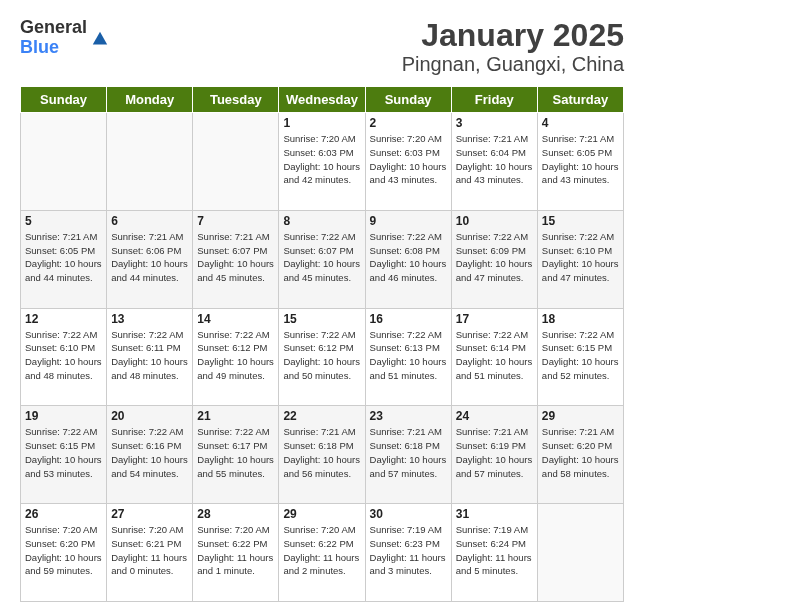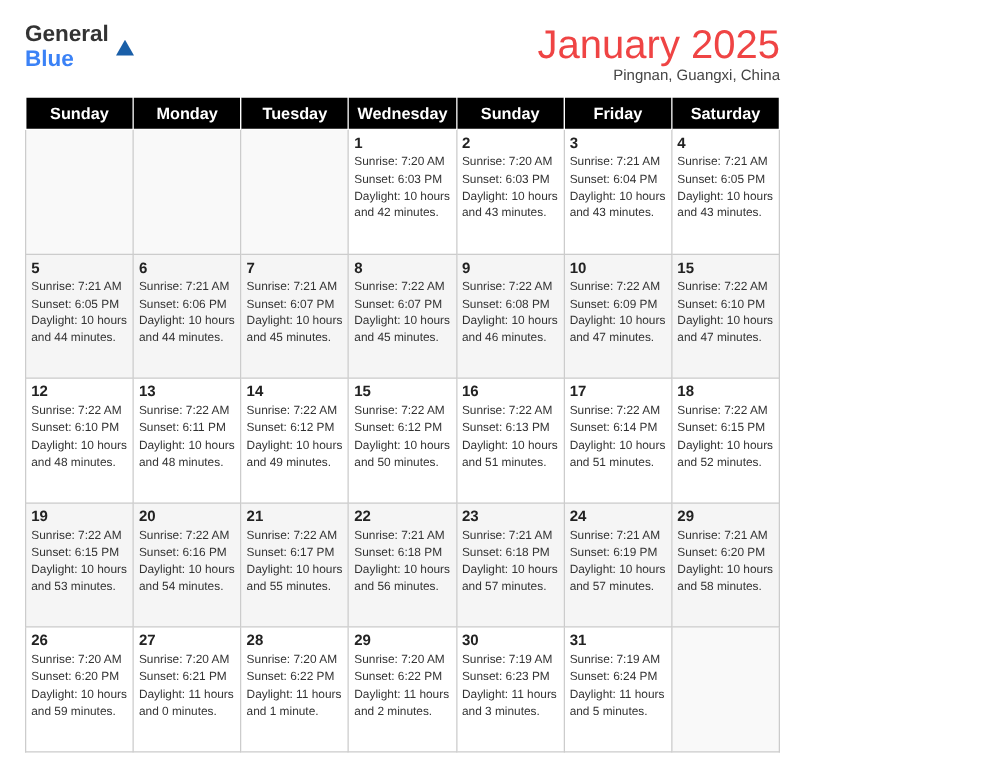--- a/index.html
+++ b/index.html
@@ -40,36 +40,36 @@
       width: 18px;
       height: 18px;
       margin-left: 4px;
       margin-top: 2px;
     }
     .title-area {
       text-align: right;
     }
     .month-title {
       font-size: 32px;
-      font-weight: normal;
-      color: #ef4444;
+      font-weight: bold;
+      color: #404040;
       line-height: 1.1;
     }
     .subtitle {
-      font-size: 12px;
+      font-size: 20px;
       color: #444;
     }
     .calendar {
       width: 100%;
       border-collapse: collapse;
       flex: 1;
       table-layout: fixed;
     }
     .calendar thead th {
-      background: #000000;
+      background: #4d7c0f;
       color: white;
       text-align: center;
       padding: 5px 3px;
       font-size: 13px;
       font-weight: bold;
       border: 1px solid #fff;
     }
     .calendar tbody td {
       border: 1px solid #ccc;
       vertical-align: top;

